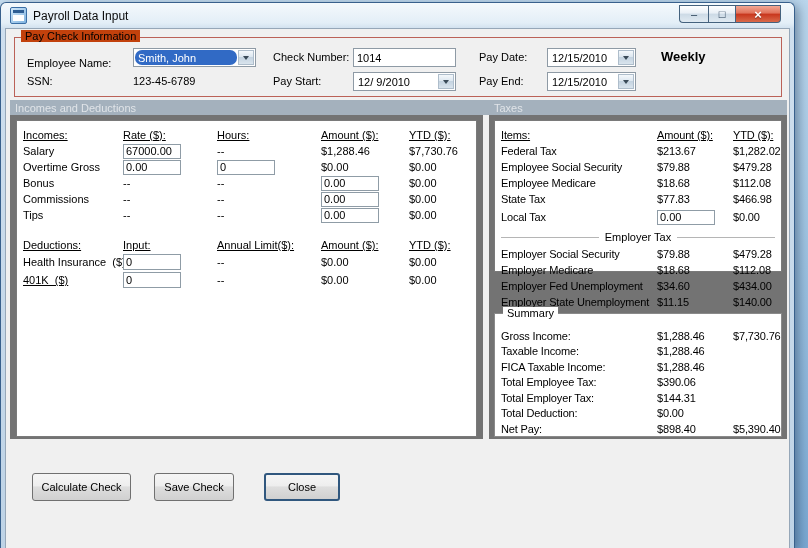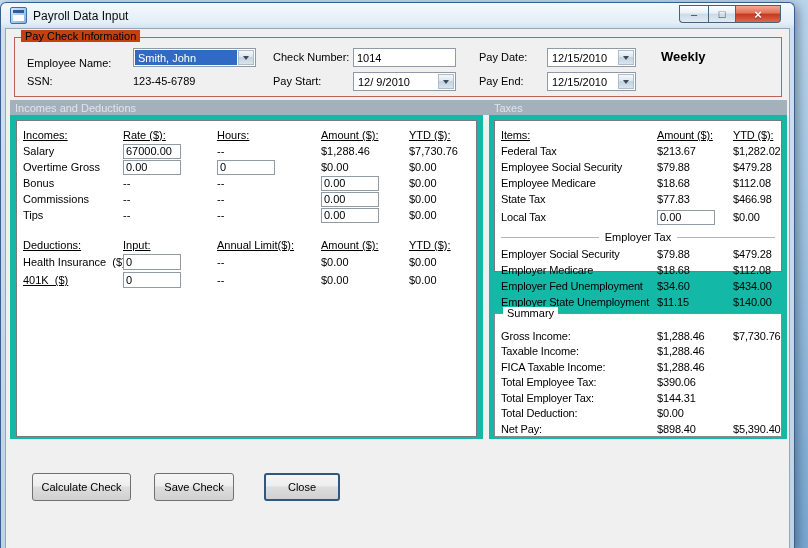--- a/index.html
+++ b/index.html
@@ -29,32 +29,32 @@
     background:linear-gradient(180deg,#f2a893 0%,#e0715a 45%,#c8351c 50%,#d96a4b 100%);
     color:#fff;font-size:13px;font-weight:bold;line-height:1;text-shadow:0 1px 1px rgba(0,0,0,.4);}
   
   .client{position:absolute;left:4px;right:4px;top:25px;bottom:0;background:#f0f0f0;border:1px solid #96a7b8;border-bottom:none;box-sizing:border-box;}
   
   .pc-group{position:absolute;left:8px;top:8px;width:766px;height:58px;border:1px solid #bb6157;}
   .pc-legend{position:absolute;top:-8px;left:6px;padding:0 4px;background:#c2410c;}
   .pc-label{position:absolute;white-space:pre;}
   .text-input,.combo{position:absolute;height:19px;background:#fff;border:1px solid #8e9aa5;box-sizing:border-box;}
   .text-input{font-family:inherit;font-size:11px;padding:0 3px;}
-  .combo-value{position:absolute;left:1px;top:1px;bottom:1px;right:18px;display:flex;align-items:center;padding:0 3px;white-space:pre;}
+  .combo-value{position:absolute;left:1px;top:1px;bottom:1px;right:18px;display:flex;align-items:center;padding:0 3px;white-space:pre;border-radius:7px;}
   .combo-value.sel{background:#316ac5;color:#fff;}
   .dd-btn{position:absolute;top:1px;bottom:1px;right:1px;width:16px;
     background:linear-gradient(180deg,#f4f8fb,#dde7f0 45%,#c4d3e0 50%,#d9e4ed);
     border:1px solid #aebdcb;display:flex;align-items:center;justify-content:center;box-sizing:border-box;}
   .arrow-down{width:0;height:0;border-left:3.5px solid transparent;border-right:3.5px solid transparent;border-top:4px solid #3a4a58;}
   .weekly{position:absolute;left:646px;top:11px;font-size:13px;font-weight:bold;}
   
   .band{position:absolute;height:15px;background:#a4b1bd;color:#e0e4e8;display:flex;align-items:center;padding-left:5px;box-sizing:border-box;}
   .band.left{left:4px;top:71px;width:488px;}
   .band.right{left:483px;top:71px;width:298px;}
-  .panel{position:absolute;background:#14b8a6;}
+  .panel{position:absolute;background:#737373;}
   .panel.left{left:4px;top:86px;width:473px;height:324px;}
   .panel.right{left:483px;top:86px;width:298px;height:324px;}
   .inner-box{position:absolute;background:#fff;border:1px solid #7a7a7a;box-sizing:border-box;}
   .incomes-box{left:6px;right:6px;top:5px;bottom:2px;padding:6px 0 0 6px;}
   .taxes-box{left:5px;right:5px;top:5px;height:152px;padding:6px 0 0 6px;}
   .summary-box{left:5px;right:5px;top:198px;bottom:2px;padding:14px 0 0 6px;border-color:#8a8a8a;}
   .sum-legend{position:absolute;top:-7px;left:8px;background:#fff;padding:0 4px;}
   
   .grid5{display:grid;grid-template-columns:100px 94px 104px 88px 1fr;align-items:center;height:16px;}
   .grid5.drow{height:18px;}

